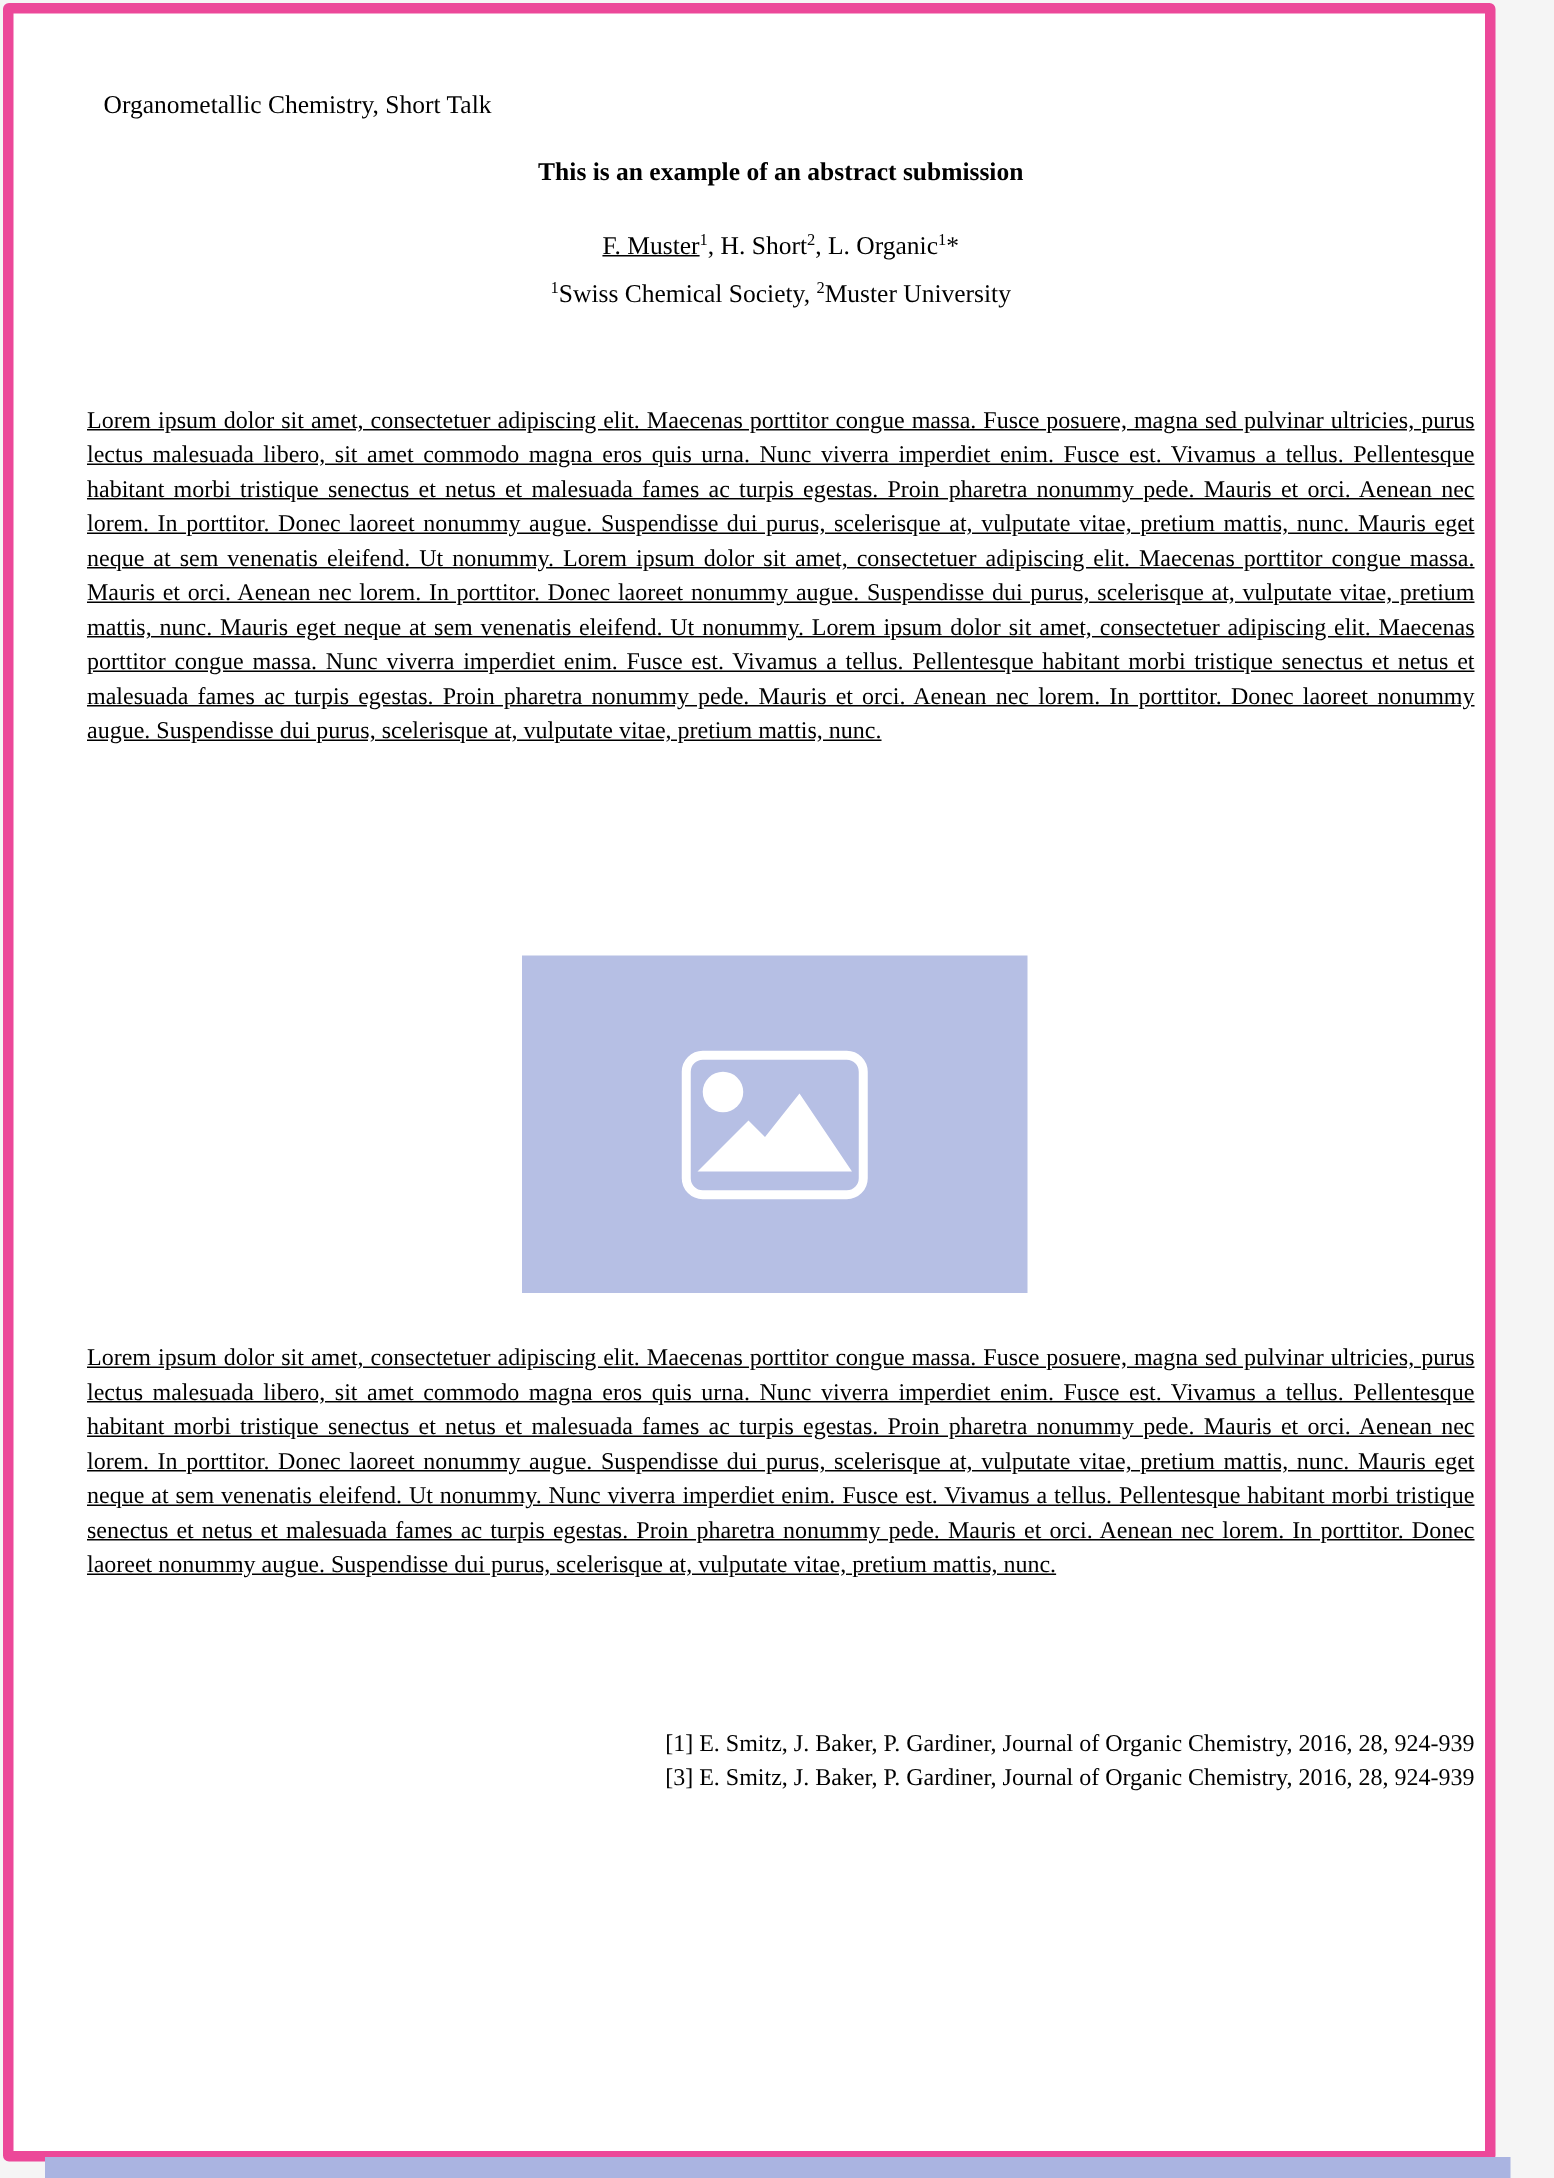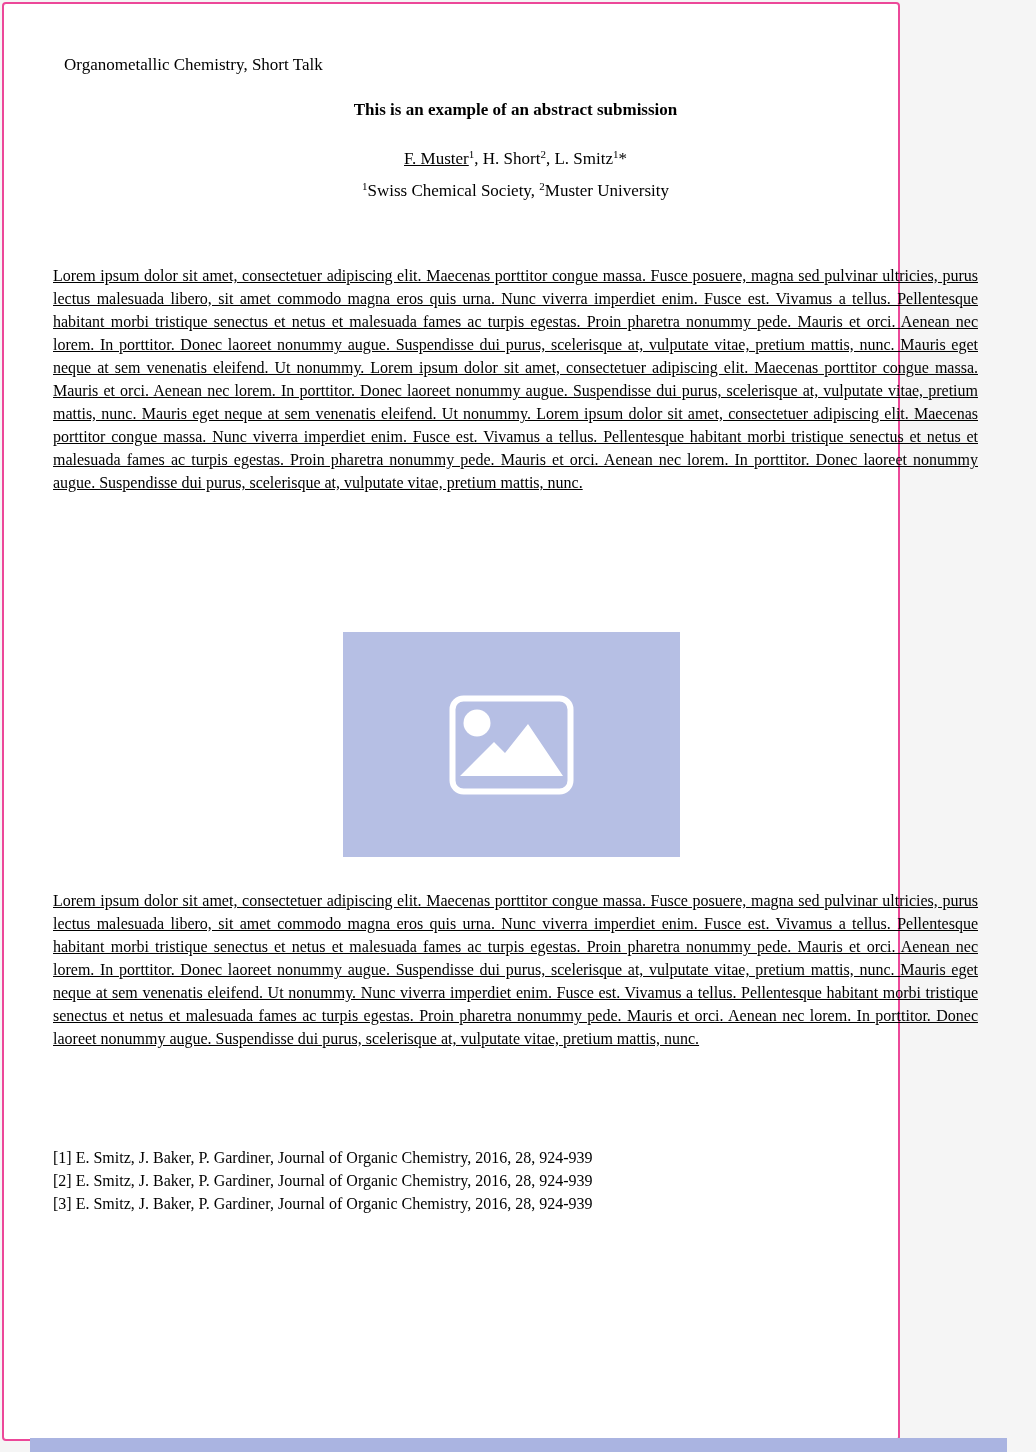--- a/index.html
+++ b/index.html
@@ -9,25 +9,25 @@
     height: 1452px;
     overflow: hidden;
     background: #f5f5f5;
     font-family: "Liberation Serif", "DejaVu Serif", serif;
     color: #000000;
   }
   .page {
     position: absolute;
     left: 2px;
     top: 2px;
-    width: 898px;
+    width: 995px;
     height: 1439px;
     box-sizing: border-box;
     background: #ffffff;
-    border: 2px solid #ec4899;
+    border: 7px solid #ec4899;
     border-radius: 4px;
   }
   .session-line {
     position: absolute;
     left: 60px;
     top: 51px;
     font-size: 17px;
     white-space: nowrap;
   }
   .centered {
@@ -85,57 +85,57 @@
     align-items: center;
     justify-content: center;
   }
   .references {
     position: absolute;
     left: 49px;
     top: 1142px;
     width: 925px;
     font-size: 16px;
     line-height: 23px;
+    text-align: right;
   }
   .ref-marker { margin-right: 4px; }
   .footer-bar {
     position: absolute;
     left: 30px;
     bottom: 0;
     width: 977px;
     height: 14px;
     background: #aab4e1;
   }
 </style>
 </head>
 <body>
 
 <div class="page">
 
   <div class="session-line">Organometallic Chemistry, Short Talk</div>
 
   <div class="centered title-line">This is an example of an abstract submission</div>
 
-  <div class="centered authors-line"><span class="underline">F. Muster</span><sup class="affil-sup">1</sup><span>, </span><span>H. Short</span><sup class="affil-sup">2</sup><span>, </span><span>L. Smitz</span><sup class="affil-sup">1</sup><span>*</span></div>
+  <div class="centered authors-line"><span class="underline">F. Muster</span><sup class="affil-sup">1</sup><span>, </span><span>H. Short</span><sup class="affil-sup">2</sup><span>, </span><span>L. Organic</span><sup class="affil-sup">1</sup><span>*</span></div>
 
   <div class="centered affiliations-line"><sup class="affil-sup">1</sup><span>Swiss Chemical Society</span><span>, </span><sup class="affil-sup">2</sup><span>Muster University</span></div>
 
   <p class="body-para para-1">Lorem ipsum dolor sit amet, consectetuer adipiscing elit. Maecenas porttitor congue massa. Fusce posuere, magna sed pulvinar ultricies, purus lectus malesuada libero, sit amet commodo magna eros quis urna. Nunc viverra imperdiet enim. Fusce est. Vivamus a tellus. Pellentesque habitant morbi tristique senectus et netus et malesuada fames ac turpis egestas. Proin pharetra nonummy pede. Mauris et orci. Aenean nec lorem. In porttitor. Donec laoreet nonummy augue. Suspendisse dui purus, scelerisque at, vulputate vitae, pretium mattis, nunc. Mauris eget neque at sem venenatis eleifend. Ut nonummy. Lorem ipsum dolor sit amet, consectetuer adipiscing elit. Maecenas porttitor congue massa. Mauris et orci. Aenean nec lorem. In porttitor. Donec laoreet nonummy augue. Suspendisse dui purus, scelerisque at, vulputate vitae, pretium mattis, nunc. Mauris eget neque at sem venenatis eleifend. Ut nonummy. Lorem ipsum dolor sit amet, consectetuer adipiscing elit. Maecenas porttitor congue massa. Nunc viverra imperdiet enim. Fusce est. Vivamus a tellus. Pellentesque habitant morbi tristique senectus et netus et malesuada fames ac turpis egestas. Proin pharetra nonummy pede. Mauris et orci. Aenean nec lorem. In porttitor. Donec laoreet nonummy augue. Suspendisse dui purus, scelerisque at, vulputate vitae, pretium mattis, nunc.</p>
 
   <div class="figure-placeholder">
     <svg width="125" height="100" viewBox="0 0 125 100" aria-hidden="true">
       <rect x="3.5" y="3.5" width="118" height="93" rx="11" fill="none" stroke="#ffffff" stroke-width="6"></rect>
       <circle cx="28" cy="28" r="13.5" fill="#ffffff"></circle>
       <path d="M11 81 L45 47 L56 58 L79 29 L114 81 Z" fill="#ffffff"></path>
     </svg>
   </div>
 
   <p class="body-para para-2">Lorem ipsum dolor sit amet, consectetuer adipiscing elit. Maecenas porttitor congue massa. Fusce posuere, magna sed pulvinar ultricies, purus lectus malesuada libero, sit amet commodo magna eros quis urna. Nunc viverra imperdiet enim. Fusce est. Vivamus a tellus. Pellentesque habitant morbi tristique senectus et netus et malesuada fames ac turpis egestas. Proin pharetra nonummy pede. Mauris et orci. Aenean nec lorem. In porttitor. Donec laoreet nonummy augue. Suspendisse dui purus, scelerisque at, vulputate vitae, pretium mattis, nunc. Mauris eget neque at sem venenatis eleifend. Ut nonummy. Nunc viverra imperdiet enim. Fusce est. Vivamus a tellus. Pellentesque habitant morbi tristique senectus et netus et malesuada fames ac turpis egestas. Proin pharetra nonummy pede. Mauris et orci. Aenean nec lorem. In porttitor. Donec laoreet nonummy augue. Suspendisse dui purus, scelerisque at, vulputate vitae, pretium mattis, nunc.</p>
 
   <div class="references">
     <div class="ref-line"><span class="ref-marker">[1]</span><span>E. Smitz, J. Baker, P. Gardiner, Journal of Organic Chemistry, 2016, 28, 924-939</span></div>
-    <div class="ref-line"><span class="ref-marker">[2]</span><span>E. Smitz, J. Baker, P. Gardiner, Journal of Organic Chemistry, 2016, 28, 924-939</span></div>
     <div class="ref-line"><span class="ref-marker">[3]</span><span>E. Smitz, J. Baker, P. Gardiner, Journal of Organic Chemistry, 2016, 28, 924-939</span></div>
   </div>
 
 </div>
 
 <div class="footer-bar"></div>
 
 </body></html>

